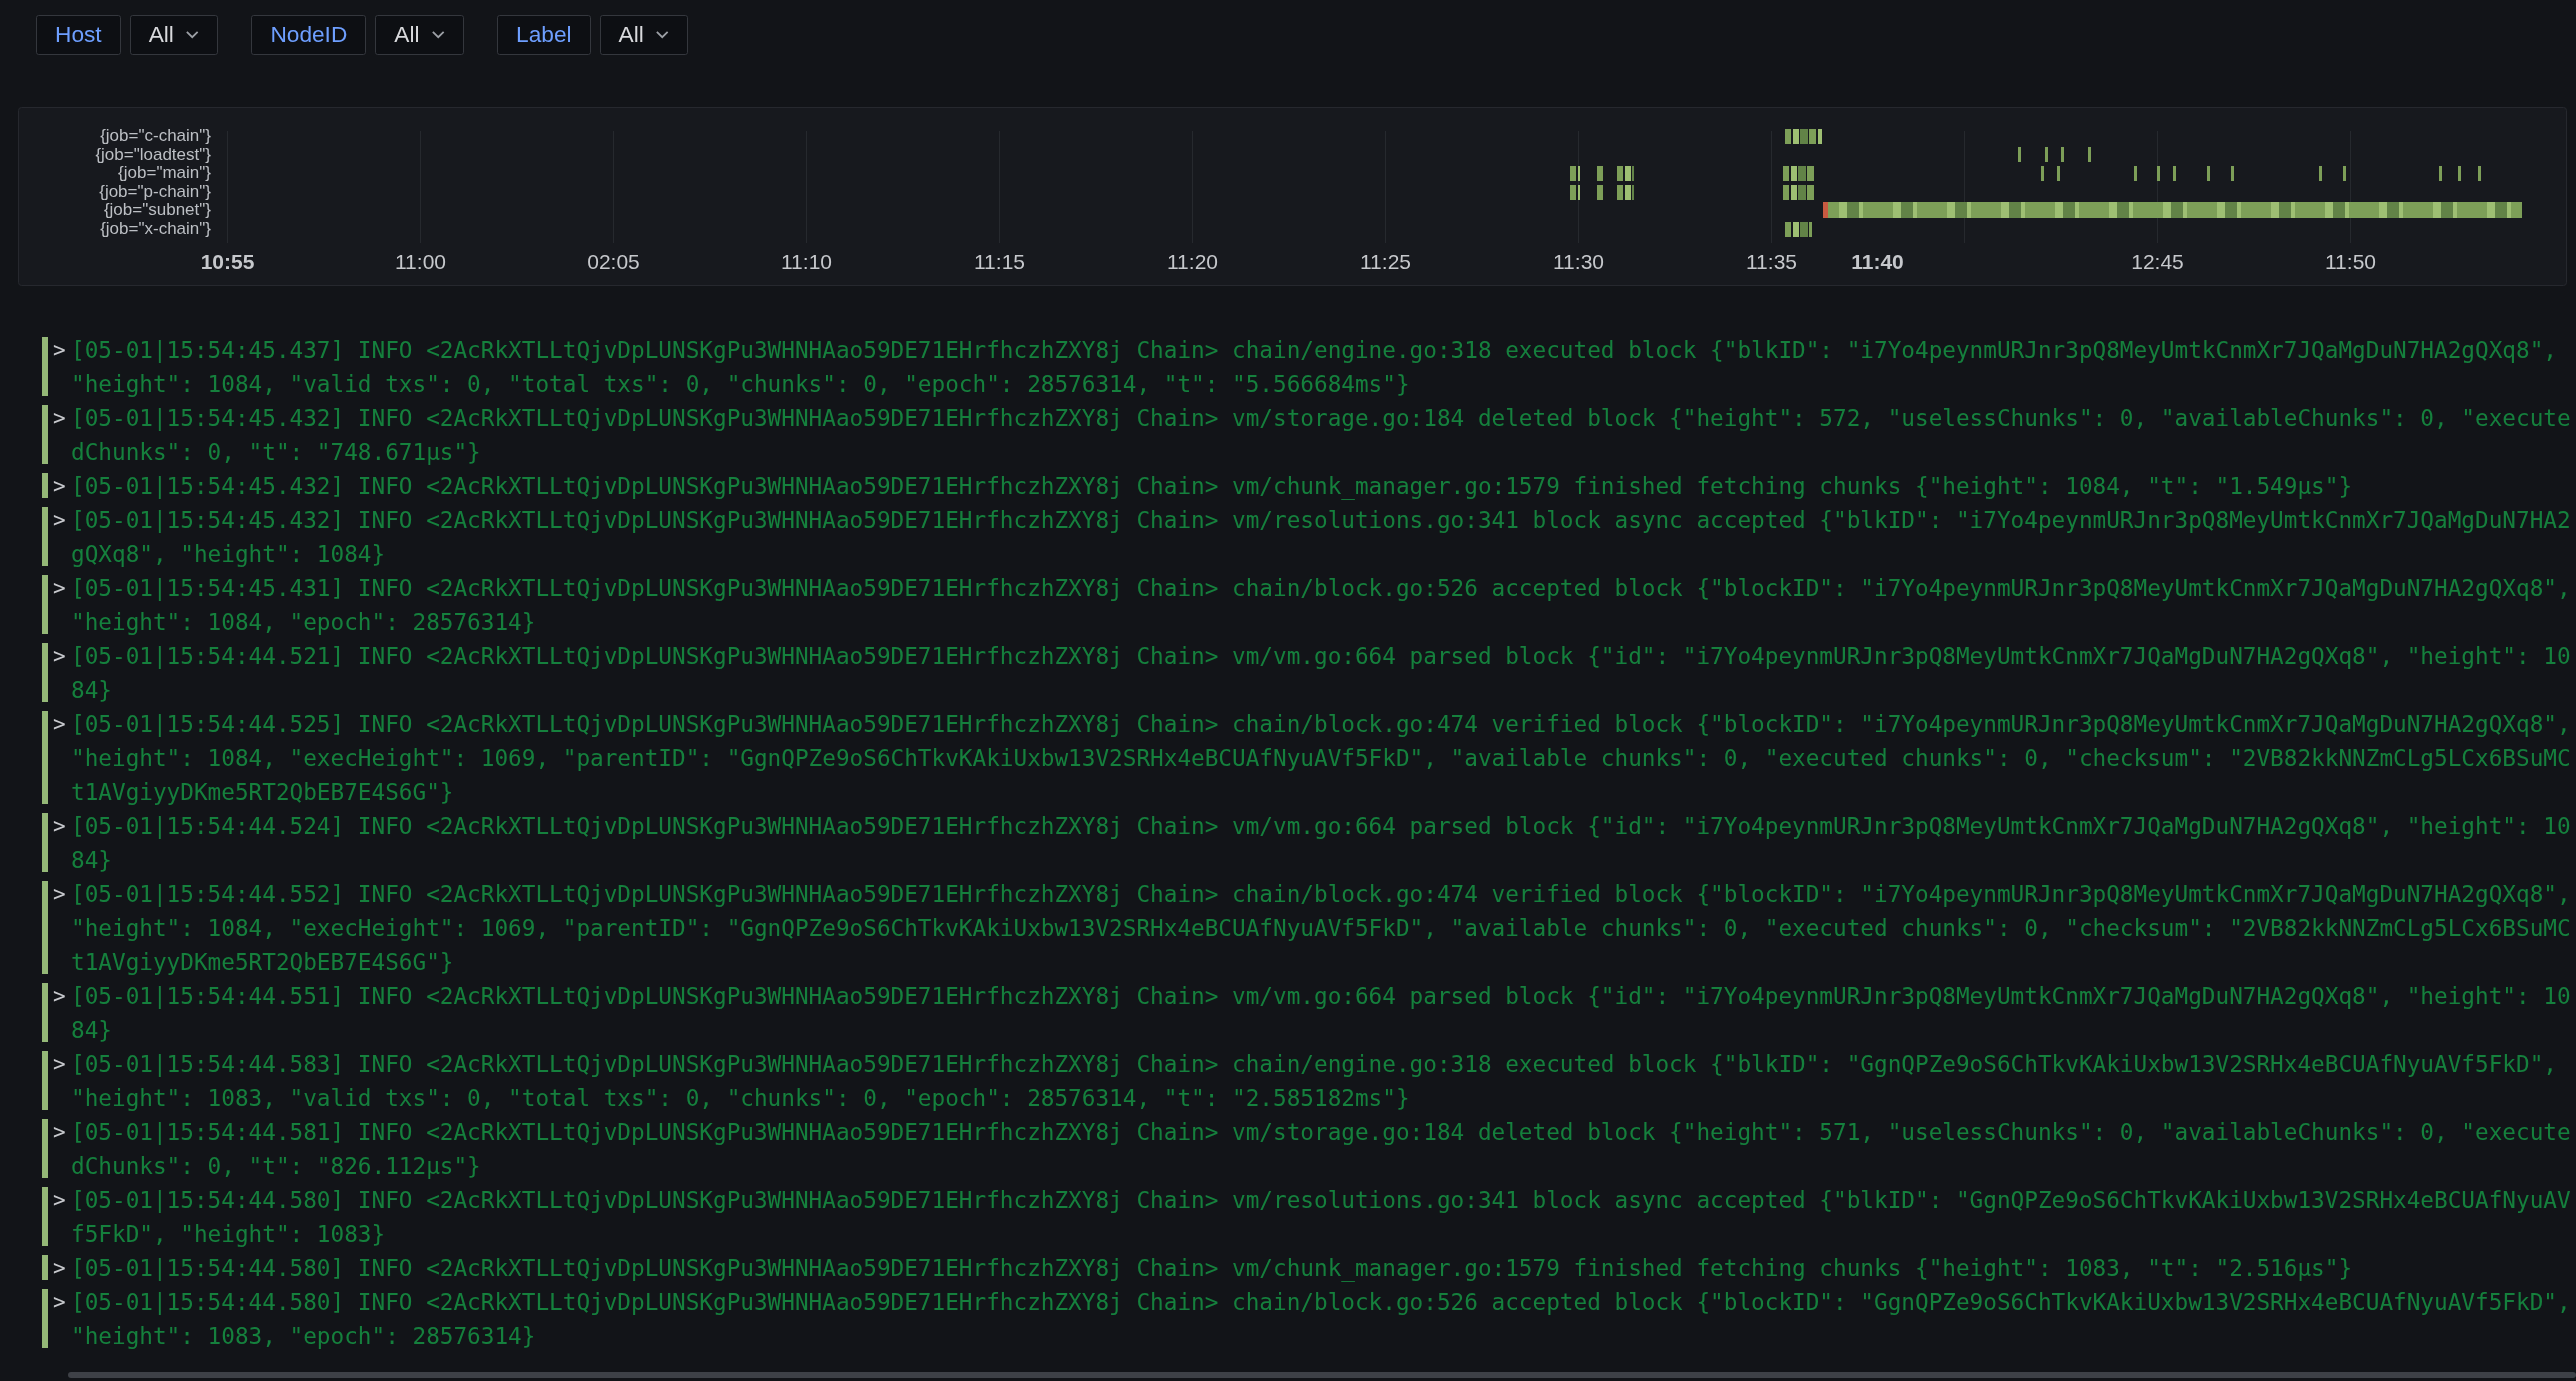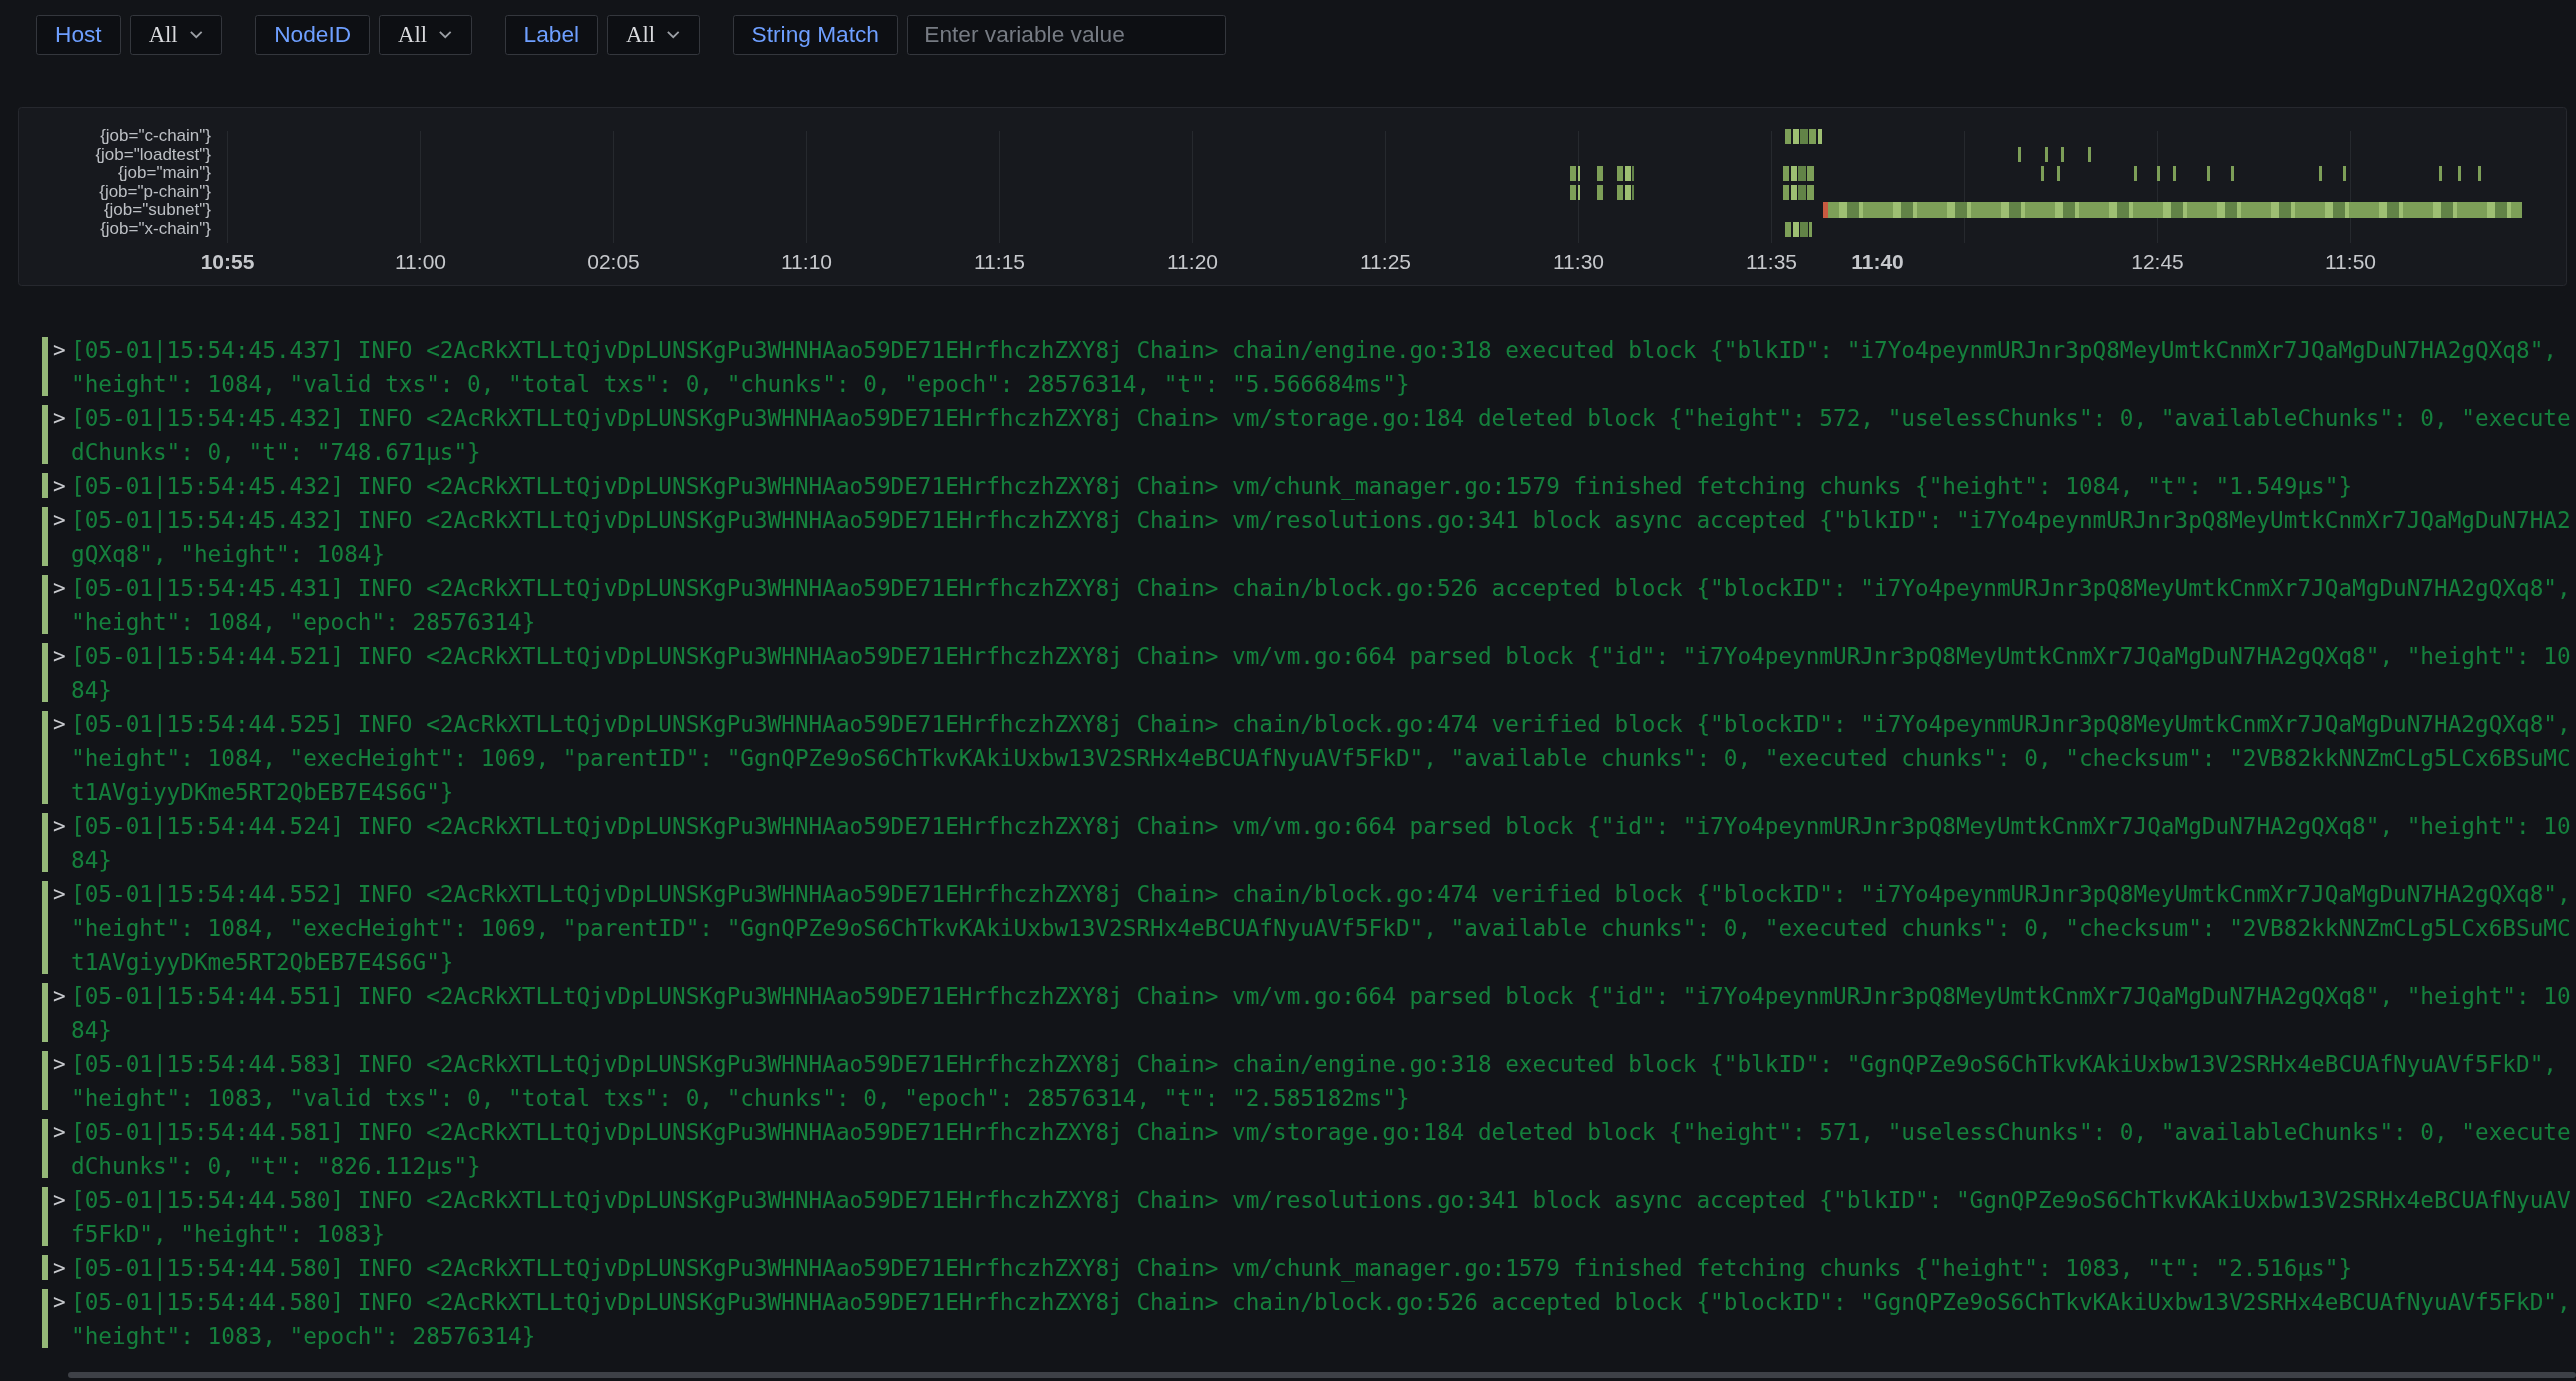--- a/index.html
+++ b/index.html
@@ -5,21 +5,21 @@
   html,body{margin:0;padding:0;background:#121418;}
   .screen{position:relative;width:2576px;height:1381px;background:#121418;overflow:hidden;
           font-family:"Liberation Sans",sans-serif;}
   
   .toolbar{position:absolute;left:36px;top:14.5px;display:flex;align-items:flex-start;}
   .var-group{display:flex;align-items:center;margin-right:33px;}
   .chip{height:40px;display:flex;align-items:center;padding:0 18px;background:#0d0f13;
         border:0.9px solid #34373d;border-radius:2.7px;font-size:22.7px;font-weight:500;
         color:#d9dadd;box-sizing:border-box;}
   .label-chip{color:#6e9fff;margin-right:9px;}
-  .value-chip{cursor:pointer;font-family:Liberation Serif, serif;}
+  .value-chip{cursor:pointer;}
   .value-chip .chev-down{margin-left:11px;display:flex;align-items:center;}
   .var-input{height:40px;width:319px;background:#0d0f13;border:0.9px solid #34373d;border-radius:2.7px;
              font-size:22.7px;color:#d9dadd;padding:0 16.3px;box-sizing:border-box;outline:none;
              font-family:"Liberation Sans",sans-serif;}
   .var-input::placeholder{color:#767b83;}
   
   .panel{position:absolute;left:18px;top:107px;width:2549px;height:179px;background:#17191e;
          border:0.9px solid #26282e;border-radius:3.6px;box-sizing:border-box;}
   .legend{position:absolute;left:0;top:19px;width:192px;text-align:right;
           font-size:17px;line-height:18.6px;color:#bcbfc4;}
@@ -71,24 +71,20 @@
     <div class="var-group">
       <div class="chip label-chip">Label</div>
       <div class="chip value-chip">
         <span>All</span>
         <span class="chev-down">
           <svg width="14.5" height="9" viewBox="0 0 16 10">
               <polyline points="2,2 8,8 14,2" fill="none" stroke="#9ca0a6" stroke-width="2"></polyline>
             </svg>
         </span>
       </div>
-    </div>
-    <div class="var-group">
-      <div class="chip label-chip">String Match</div>
-      <input class="var-input" type="text" placeholder="Enter variable value" style="">
     </div>
   </header>
 
   <section class="panel">
     <div class="plot">
         <div class="gridline" style="left: 208px;"></div>
         <div class="x-label" style="left: 208px; font-weight: bold;">10:55</div>
         <div class="gridline" style="left: 401px;"></div>
         <div class="x-label" style="left: 401px;">11:00</div>
         <div class="gridline" style="left: 594px;"></div>

